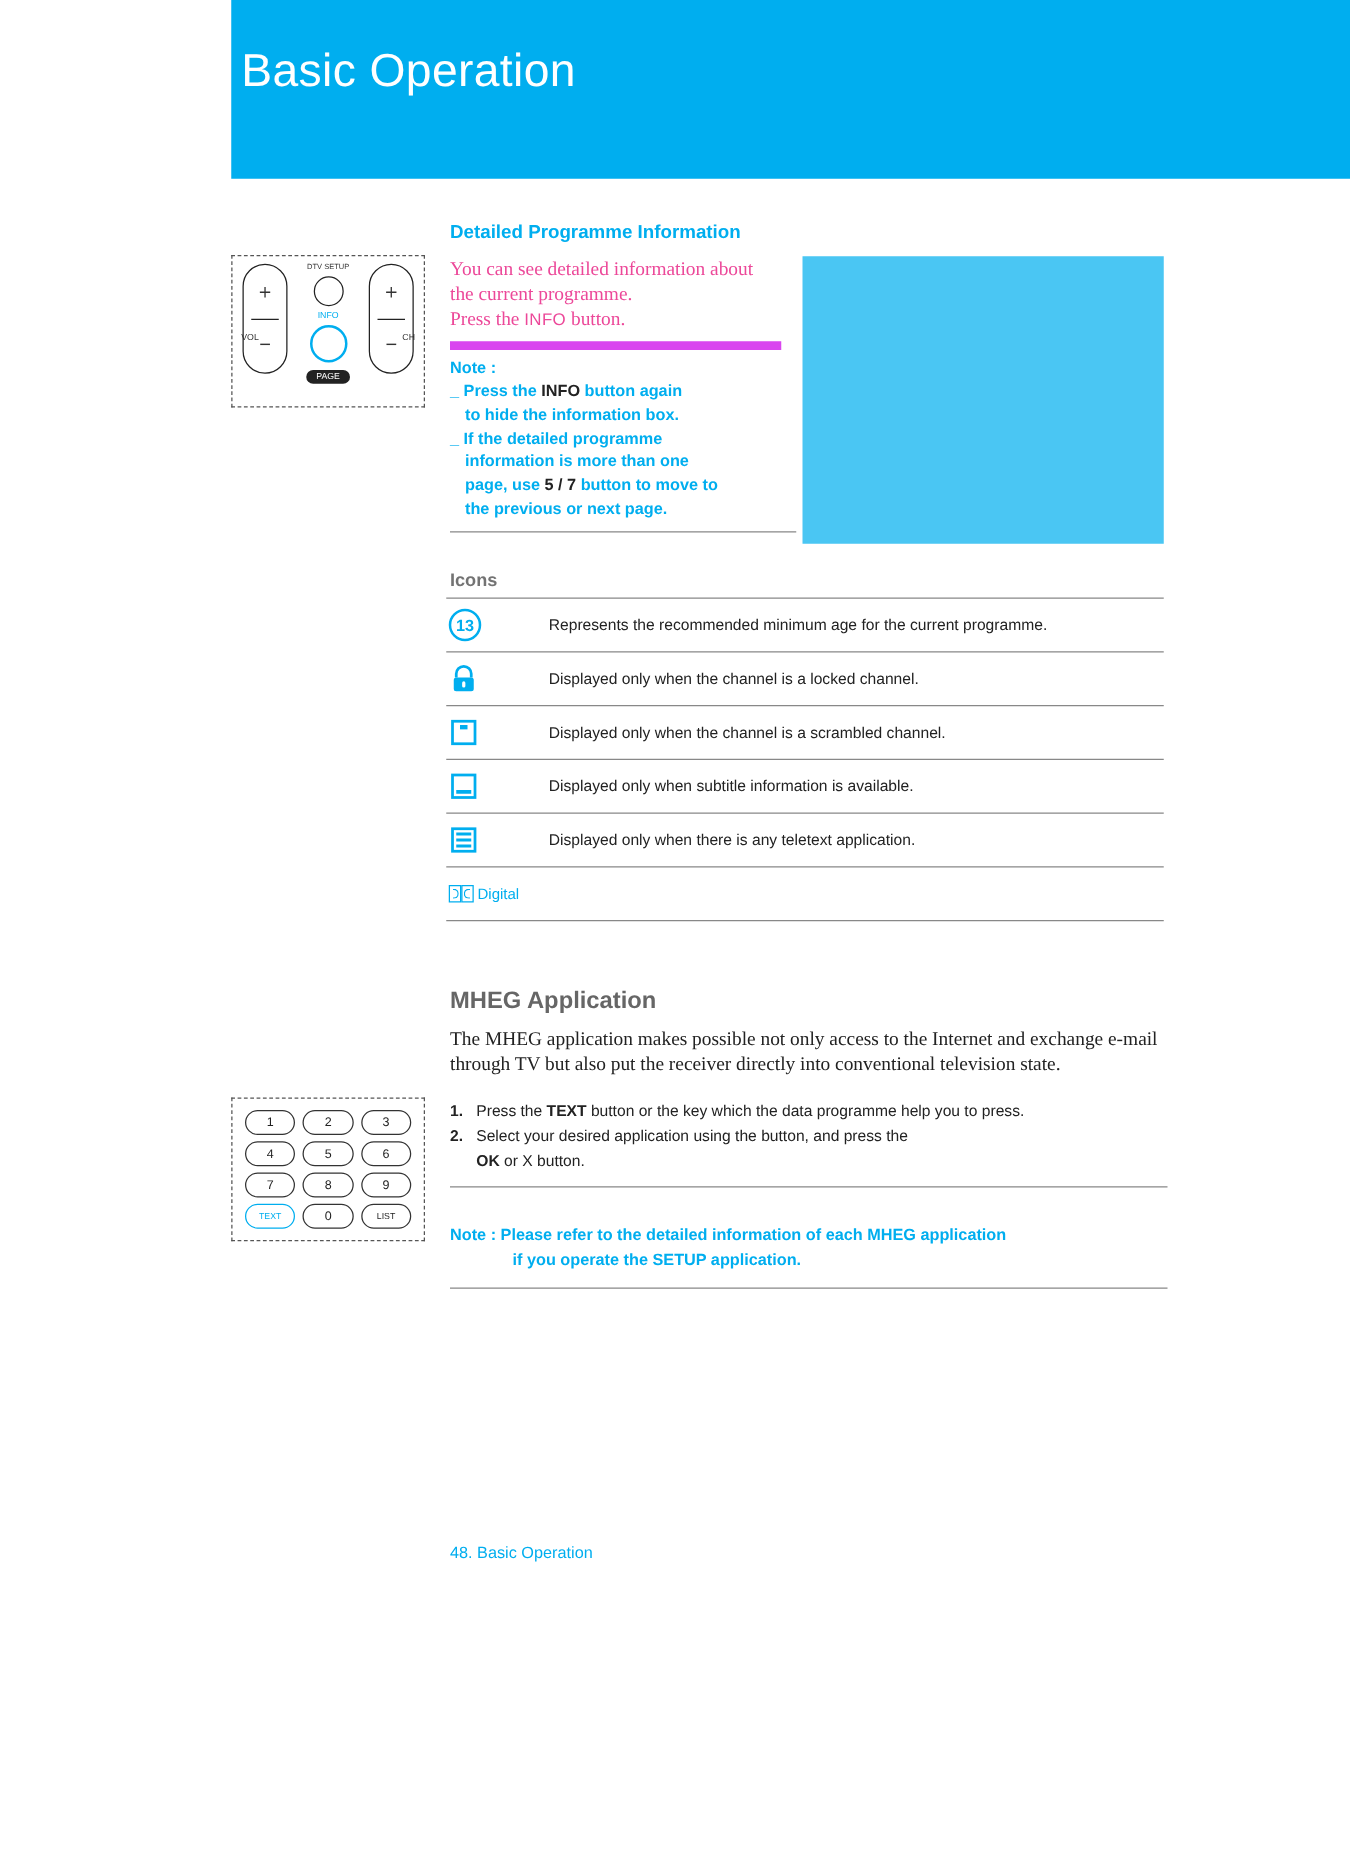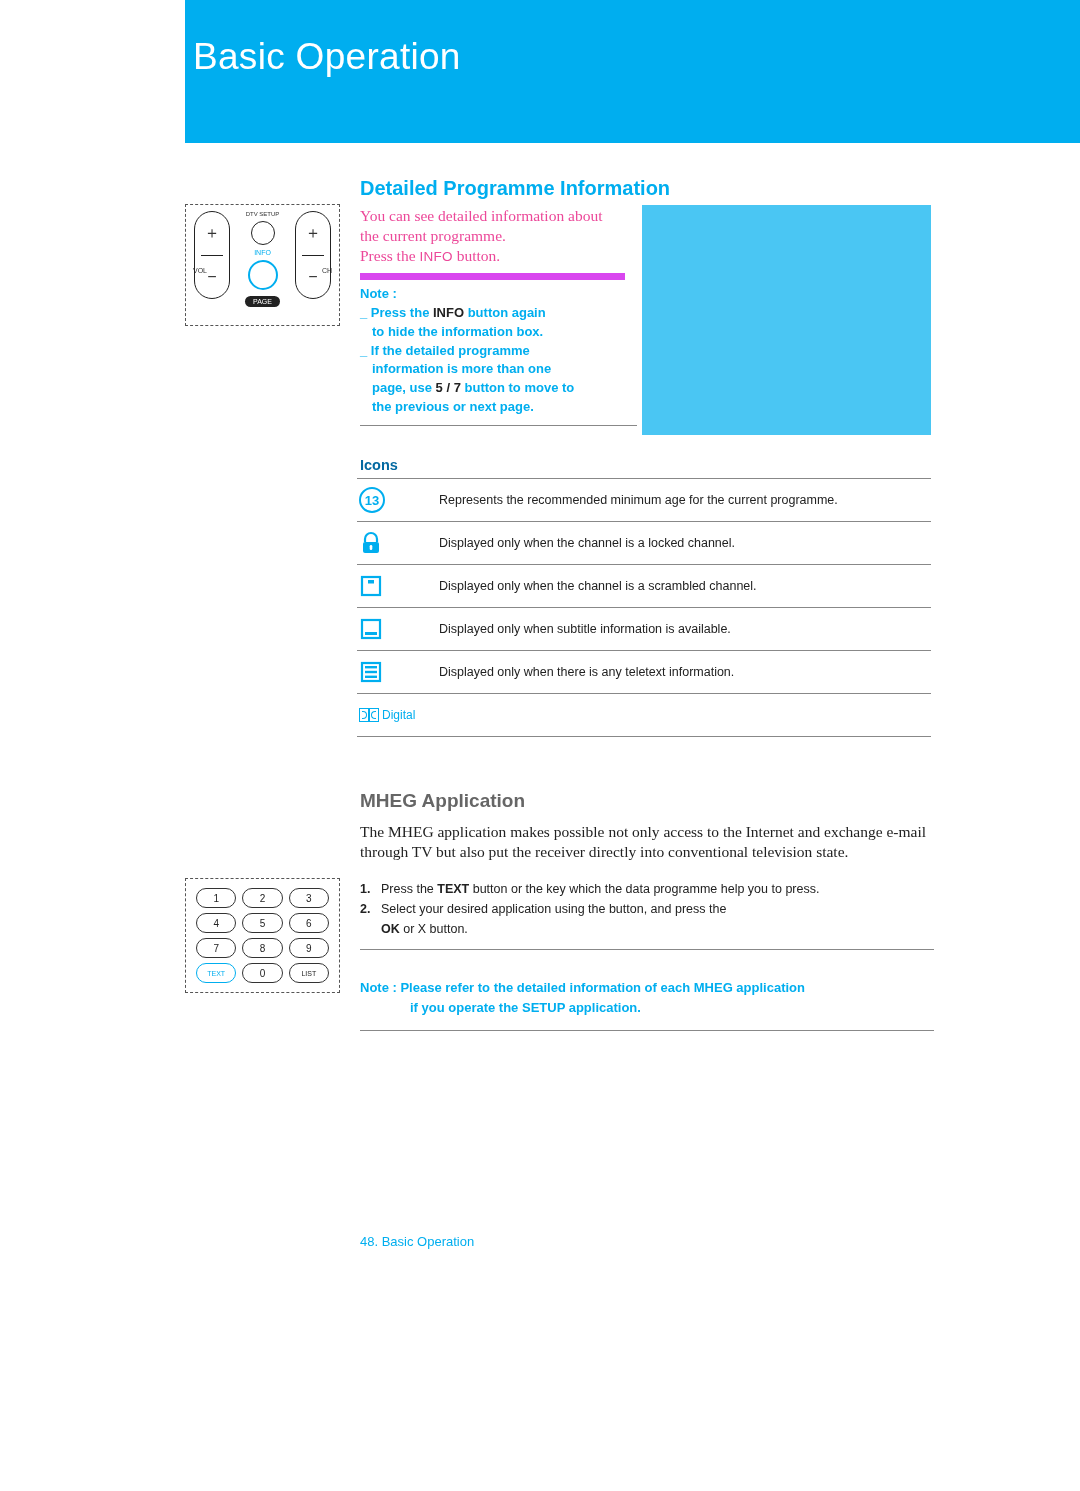--- a/index.html
+++ b/index.html
@@ -93,21 +93,21 @@
     border-radius: 10px;
     padding: 2px 8px;
     margin-top: 2px;
   }
   .left-row { display:flex; flex-direction:column; align-items:center; width:40px;}
   .right-row { display:flex; flex-direction:column; align-items:center; width:40px;}
 
   .section-title {
     color: #00aeef;
     font-weight: 700;
-    font-size: 20px;
+    font-size: 15px;
   }
   .dpi-title { position:absolute; left:360px; top:177px; }
   .dpi-text {
     position:absolute; left:360px; top:206px; width:265px;
     font-family: Georgia, 'Times New Roman', serif;
     font-size: 15.5px;
     color: #ec4899;
     line-height: 1.28;
     border-bottom: 7px solid #d946ef;
     padding-bottom: 8px;
@@ -126,21 +126,21 @@
   .blue-box {
     position:absolute;
     left: 642px;
     top: 205px;
     width: 289px;
     height: 230px;
     background: #4ac6f3;
   }
   .icons-title {
     position:absolute; left:360px; top:457px;
-    color:#0369a1; font-weight:700; font-size:14.5px;
+    color:#737373; font-weight:700; font-size:14.5px;
   }
   .icons-table {
     position:absolute;
     left: 357px;
     top: 478px;
     width: 574px;
     border-top: 1px solid #888;
   }
   .icon-row {
     display: flex;
@@ -328,21 +328,21 @@
     <div class="icon-cell">
         <span class="tt-icon">
       <svg width="24" height="24">
             <rect x="3" y="3" width="18" height="18" fill="none" stroke="#00aeef" stroke-width="2.2"></rect>
             <rect x="6" y="6" width="12" height="2.4" fill="#00aeef"></rect>
             <rect x="6" y="10.8" width="12" height="2.4" fill="#00aeef"></rect>
             <rect x="6" y="15.6" width="12" height="2.4" fill="#00aeef"></rect>
           </svg>
     </span>
       </div>
-    <div class="icon-text">Displayed only when there is any teletext information.</div>
+    <div class="icon-text">Displayed only when there is any teletext application.</div>
   </div>
   <div class="icon-row">
     <div class="icon-cell">
       <div class="dolby-icon">
         <div class="dolby-box">
             <div class="dolby-d"></div>
             <div class="dolby-d rev"></div>
           </div>
         <span>Digital</span>
       </div>

